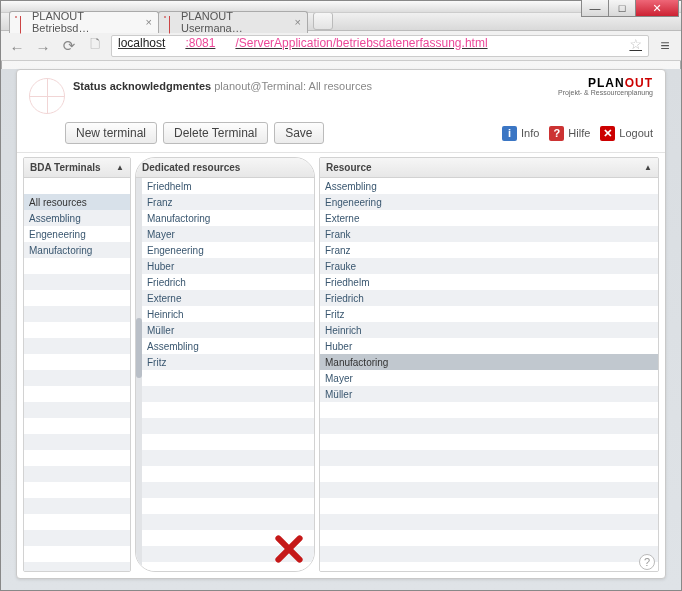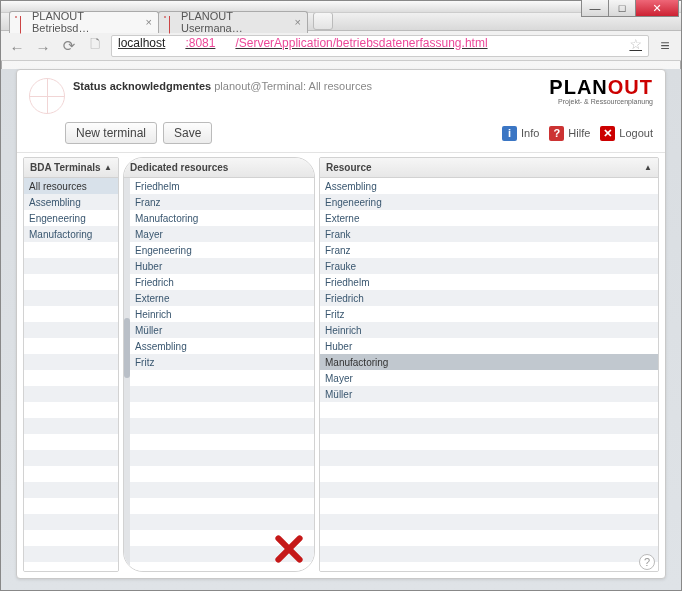--- a/index.html
+++ b/index.html
@@ -138,21 +138,21 @@
       linear-gradient(#d99,#d99) center/100% 1px no-repeat;
     opacity:.4;
   }
   .status-line { font-size:11px;color:#333;margin-top:2px;}
   .status-line b { color:#333; }
   .status-line .ctx { color:#888; }
   .brand {
     position:absolute;right:12px;top:6px;
     text-align:right;
   }
-  .brand .b1 { font-size:20px;font-weight:bold;letter-spacing:1px;}
+  .brand .b1 { font-size:12px;font-weight:bold;letter-spacing:1px;}
   .brand .b1 .red { color:#c00; }
   .brand .b2 { font-size:7px;color:#666;margin-top:-1px; }
   .toolbar {
     padding:4px 12px 8px 48px;
     display:flex;align-items:center;gap:6px;
     border-bottom:1px solid #e3e3e3;
   }
   .btn {
     background:linear-gradient(#fdfdfd,#ececec);
     border:1px solid #bbb;
@@ -179,21 +179,21 @@
     min-height:0;
   }
   .panel {
     background:#fff;
     border:1px solid #d2d2d2;
     border-radius:2px;
     display:flex;flex-direction:column;
     min-height:0;
     overflow:hidden;
   }
-  .panel.p1 { width:96px; }
+  .panel.p1 { width:108px;gap:16px; }
   .panel.p2 { flex:1; position:relative;border-radius:20px;}
   .panel.p3 { width:340px; }
   .panel-header {
     background:linear-gradient(#f6f6f6,#e7e7e7);
     border-bottom:1px solid #d2d2d2;
     padding:4px 6px;
     font-size:10px;font-weight:bold;color:#444;
     display:flex;align-items:center;justify-content:space-between;
   }
   .sort-ind { font-size:8px;color:#444;}
@@ -296,20 +296,21 @@
         <div class="brand">
           <div class="b1">
             <span>PLAN</span><span class="red">OUT</span>
           </div>
           <div class="b2">Projekt- &amp; Ressourcenplanung</div>
         </div>
       </div>
 
       <div class="toolbar">
         <button class="btn">New terminal</button>
+        <button class="btn">Delete Terminal</button>
         <button class="btn">Save</button>
         <div class="toolbar-right">
           <div class="link-item">
             <span class="icon-sq ic-info">i</span>
             <span>Info</span>
           </div>
           <div class="link-item">
             <span class="icon-sq ic-help">?</span>
             <span>Hilfe</span>
           </div>

